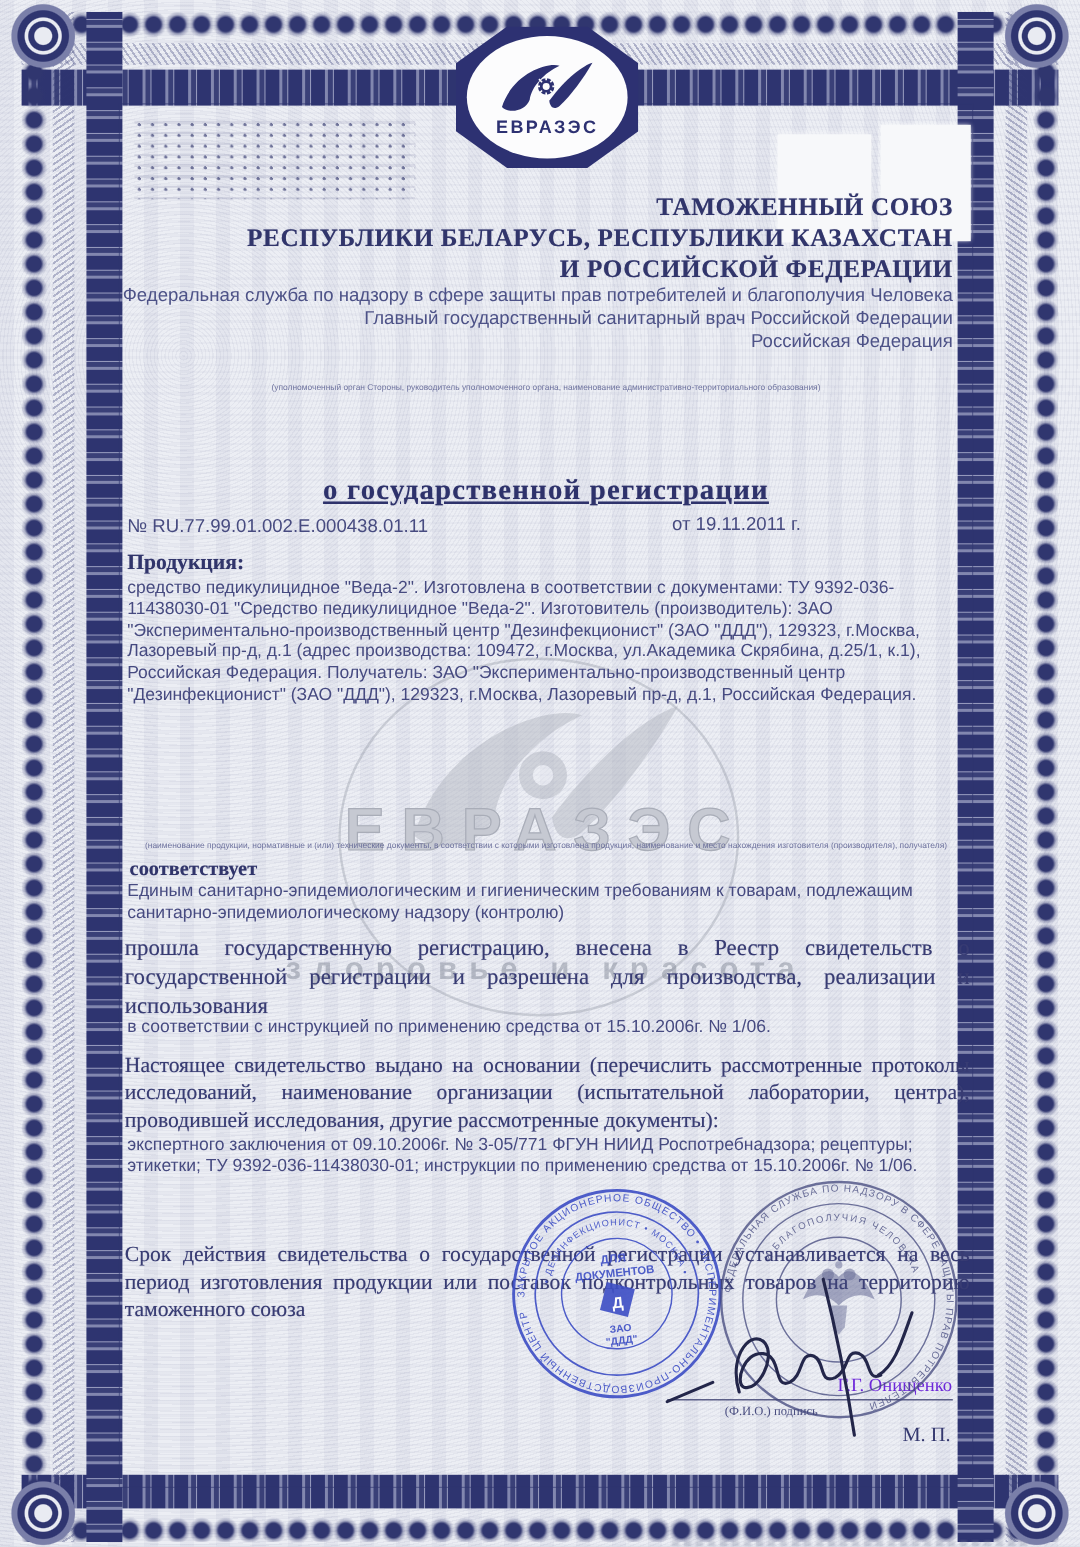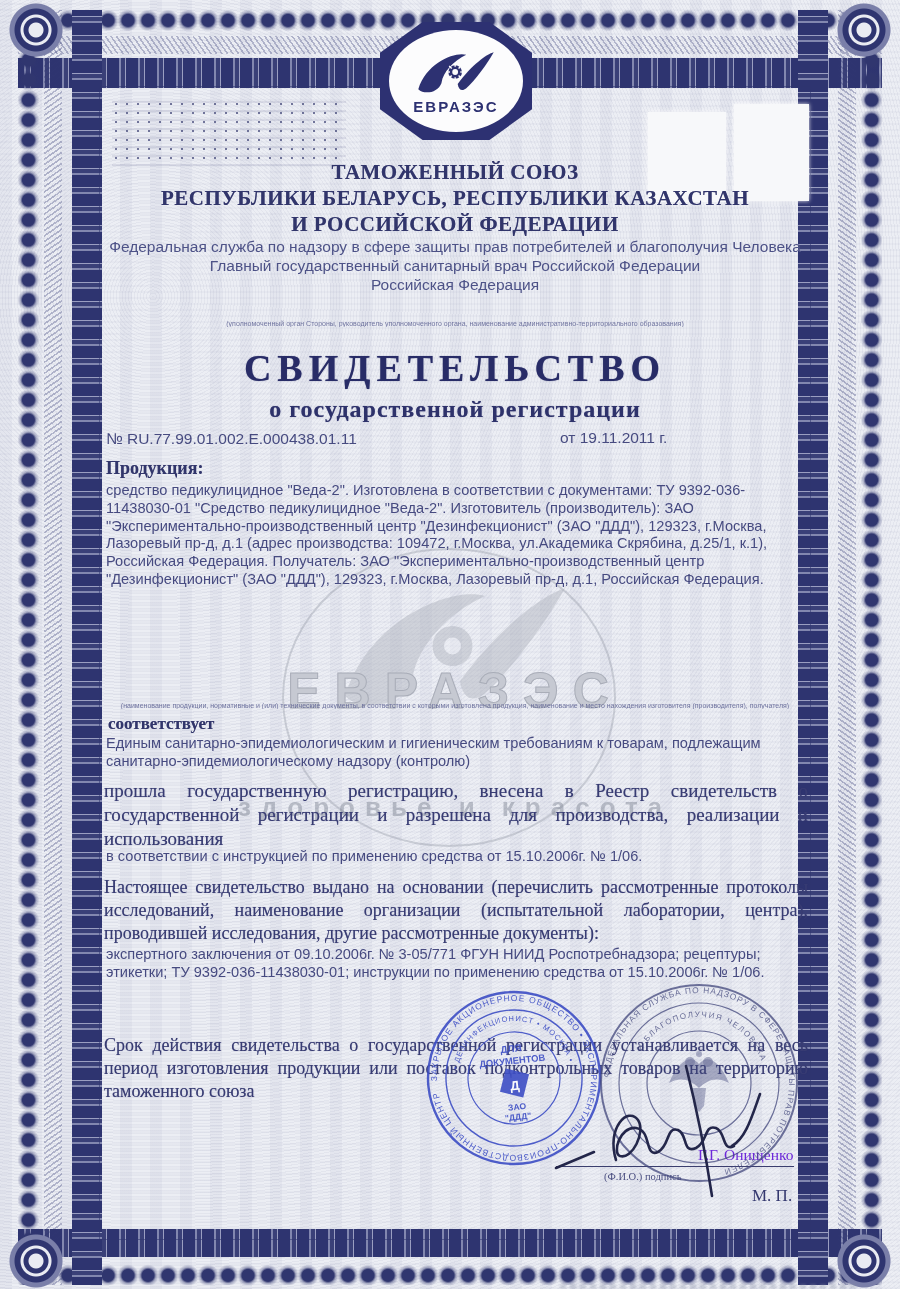--- a/index.html
+++ b/index.html
@@ -45,29 +45,29 @@
   .logo-org{font-family:"Liberation Sans",sans-serif;font-weight:bold;font-size:15px;
     letter-spacing:2px;color:#2d3172;margin-top:2px;}
   .dotblock{position:absolute;left:112px;top:100px;width:234px;height:66px;z-index:3;opacity:.85;
     background:
       repeating-radial-gradient(circle at 4px 4px, rgba(45,50,105,.75) 0 1.2px, transparent 1.4px 100%) 0 0/11px 9px,
       repeating-linear-gradient(0deg, rgba(45,50,105,.12) 0 2px, transparent 2px 9px);
     filter:blur(.3px);}
   .whitebox{position:absolute;background:#f7f8fa;z-index:3;box-shadow:0 0 4px rgba(255,255,255,.9);}
   .wb1{left:648px;top:112px;width:78px;height:90px;}
   .wb2{left:734px;top:104px;width:75px;height:97px;}
-  .hline{position:absolute;left:100px;width:710px;text-align:center;z-index:3;}
+  .hline{position:absolute;left:84px;width:710px;text-align:right;z-index:3;}
   .h-serif{font-weight:bold;font-size:21px;letter-spacing:.5px;color:#31356b;text-shadow:0 0 .6px rgba(49,53,107,.55);}
   .h-sans{font-family:"Liberation Sans",sans-serif;font-size:15.5px;color:#4d5287;}
   .micro{position:absolute;left:100px;width:710px;text-align:center;z-index:3;
     font-family:"Liberation Sans",sans-serif;font-size:7px;color:#5a5f91;white-space:nowrap;overflow:hidden;opacity:.85;}
   .title-main{position:absolute;left:100px;top:346px;width:710px;text-align:center;z-index:3;
     font-size:38px;font-weight:bold;letter-spacing:6px;color:#282c67;text-shadow:0 0 1px rgba(40,44,103,.65);}
   .title-sub{position:absolute;left:100px;top:396px;width:710px;text-align:center;z-index:3;
-    font-size:24px;font-weight:bold;letter-spacing:1px;color:#2e326b;text-shadow:0 0 .8px rgba(46,50,107,.6);}
+    font-size:24px;font-weight:bold;letter-spacing:1px;color:#2e326b;text-shadow:0 0 .8px rgba(46,50,107,.6);text-decoration:underline;}
   .numline{position:absolute;z-index:3;font-family:"Liberation Sans",sans-serif;font-size:15.5px;color:#474b80;text-align:center;}
   
   .sans-par{position:absolute;z-index:3;font-family:"Liberation Sans",sans-serif;
     font-size:14.6px;line-height:17.8px;color:#464a80;}
   .serif-lbl{position:absolute;z-index:3;font-weight:bold;font-size:18px;color:#31356b;
     text-shadow:0 0 .6px rgba(49,53,107,.5);}
   .jpar{position:absolute;z-index:3;font-weight:normal;color:#383c73;text-align:justify;
     text-align-last:left;text-shadow:0 0 .7px rgba(56,60,115,.5);}
   
   .wm{position:absolute;z-index:2;pointer-events:none;}
@@ -128,21 +128,20 @@
   <div class="whitebox wb2"></div>
 
   <div class="hline h-serif" style="top:160px">ТАМОЖЕННЫЙ СОЮЗ</div>
   <div class="hline h-serif" style="top:186px">РЕСПУБЛИКИ БЕЛАРУСЬ, РЕСПУБЛИКИ КАЗАХСТАН</div>
   <div class="hline h-serif" style="top:212px">И РОССИЙСКОЙ ФЕДЕРАЦИИ</div>
   <div class="hline h-sans" style="top:238px">Федеральная служба по надзору в сфере защиты прав потребителей и благополучия Человека</div>
   <div class="hline h-sans" style="top:257px">Главный государственный санитарный врач Российской Федерации</div>
   <div class="hline h-sans" style="top:276px">Российская Федерация</div>
   <div class="micro" style="top:320px">(уполномоченный орган Стороны, руководитель уполномоченного органа, наименование административно-территориального образования)</div>
 
-  <div class="title-main">СВИДЕТЕЛЬСТВО</div>
   <div class="title-sub">о государственной регистрации</div>
 
   <div class="numline" style="left:106px;top:430px">№ RU.77.99.01.002.Е.000438.01.11</div>
   <div class="numline" style="left:560px;top:429px">от 19.11.2011 г.</div>
 
   <div class="serif-lbl" style="left:106px;top:458px">Продукция:</div>
   <div class="sans-par" style="left:106px;top:482px;width:704px">средство педикулицидное "Веда-2". Изготовлена в соответствии с документами: ТУ 9392-036-11438030-01 "Средство педикулицидное "Веда-2". Изготовитель (производитель): ЗАО "Экспериментально-производственный центр "Дезинфекционист" (ЗАО "ДДД"), 129323, г.Москва, Лазоревый пр-д, д.1 (адрес производства: 109472, г.Москва, ул.Академика Скрябина, д.25/1, к.1), Российская Федерация. Получатель: ЗАО "Экспериментально-производственный центр "Дезинфекционист" (ЗАО "ДДД"), 129323, г.Москва, Лазоревый пр-д, д.1, Российская Федерация.</div>
 
   <div class="wm wm-circle"></div>
   <svg class="wm" style="left:330px;top:556px" width="250" height="180" viewBox="0 0 100 56" opacity="0.45">

